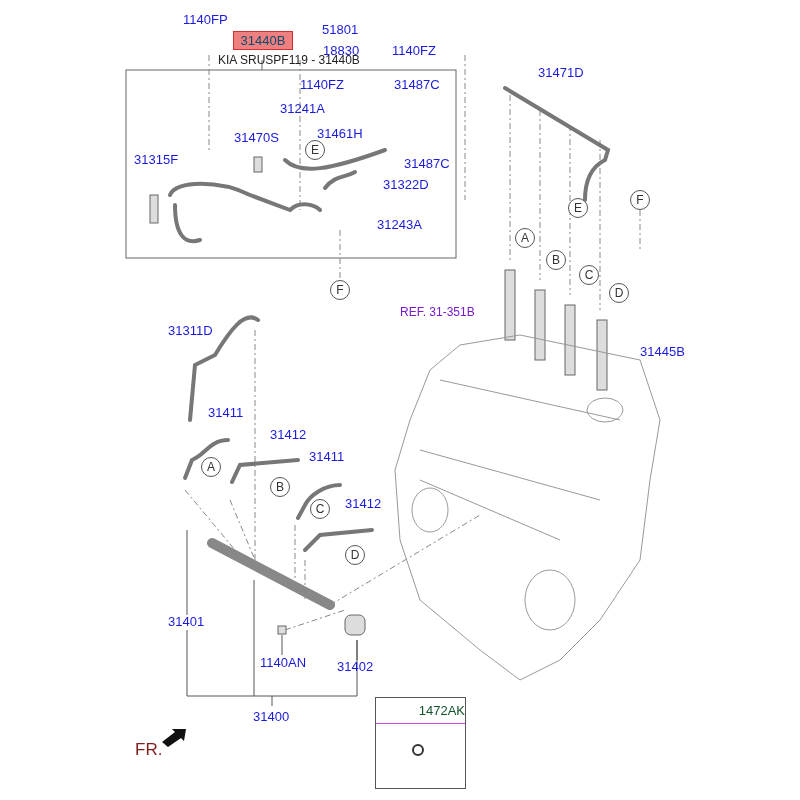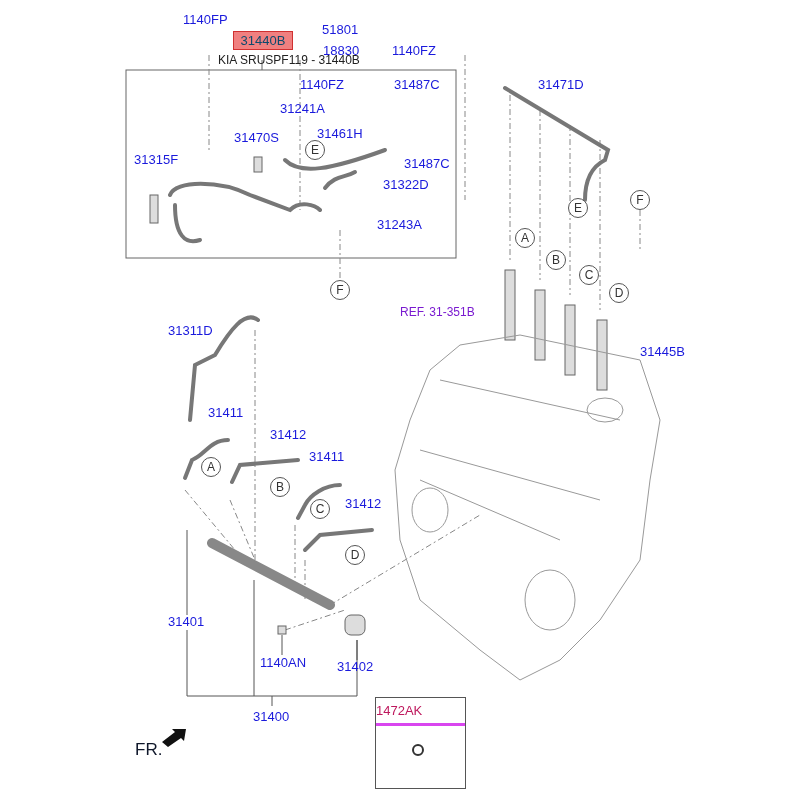--- a/index.html
+++ b/index.html
@@ -3,23 +3,23 @@
 <meta charset="utf-8">
 <style>
   html,body{margin:0;padding:0;background:#fff;}
   body{width:800px;height:800px;position:relative;overflow:hidden;font-family:"Liberation Sans",sans-serif;}
   #diagram{position:absolute;left:0;top:0;width:800px;height:800px;}
   .lbl{position:absolute;color:#1a1adc;font-size:13px;white-space:nowrap;line-height:14px;}
   .circ{position:absolute;width:18px;height:18px;border:1px solid #555;border-radius:50%;font-size:12px;line-height:18px;text-align:center;color:#333;background:#fff;}
   .title{position:absolute;left:218px;top:17px;font-size:12px;color:#222;white-space:nowrap;margin-top:36px;}
   .hl{position:absolute;left:233px;top:31px;width:58px;height:17px;background:#f08080;border:1px solid #d03030;color:#0c4a6e;font-size:13px;line-height:17px;text-align:center;}
   .ref{position:absolute;left:400px;top:305px;font-size:12px;font-weight:normal;color:#7a1ad0;}
-  .fr{position:absolute;left:135px;top:740px;font-size:17px;color:#0f172a;}
+  .fr{position:absolute;left:135px;top:740px;font-size:17px;color:#7f1d1d;}
   .box{position:absolute;left:375px;top:697px;width:89px;height:90px;border:1px solid #555;}
-  .box .hd{height:25px;border-bottom:3px solid #d946ef;text-align:left;line-height:25px;color:#be185d;font-size:13px;}
+  .box .hd{height:25px;border-bottom:1px solid #d946ef;text-align:right;line-height:25px;color:#14532d;font-size:13px;}
 </style>
 </head>
 <body>
 
 <svg id="diagram" viewBox="0 0 800 800" xmlns="http://www.w3.org/2000/svg">
   <g fill="none" stroke="#666" stroke-width="1">
 
     <rect x="126" y="70" width="330" height="188"></rect>
     <line x1="262" y1="60" x2="262" y2="70"></line>
 
@@ -105,21 +105,21 @@
 <div class="lbl" style="left:392px;top:44px">1140FZ</div>
 <div class="lbl" style="left:300px;top:78px">1140FZ</div>
 <div class="lbl" style="left:394px;top:78px">31487C</div>
 <div class="lbl" style="left:280px;top:102px">31241A</div>
 <div class="lbl" style="left:317px;top:127px">31461H</div>
 <div class="lbl" style="left:234px;top:131px">31470S</div>
 <div class="lbl" style="left:134px;top:153px">31315F</div>
 <div class="lbl" style="left:404px;top:157px">31487C</div>
 <div class="lbl" style="left:383px;top:178px">31322D</div>
 <div class="lbl" style="left:377px;top:218px">31243A</div>
-<div class="lbl" style="left:538px;top:78px">31471D</div>
+<div class="lbl" style="left:538px;top:66px">31471D</div>
 <div class="lbl" style="left:640px;top:345px">31445B</div>
 <div class="lbl" style="left:168px;top:324px">31311D</div>
 <div class="lbl" style="left:208px;top:406px">31411</div>
 <div class="lbl" style="left:270px;top:428px">31412</div>
 <div class="lbl" style="left:309px;top:450px">31411</div>
 <div class="lbl" style="left:345px;top:497px">31412</div>
 <div class="lbl" style="left:168px;top:615px">31401</div>
 <div class="lbl" style="left:260px;top:656px">1140AN</div>
 <div class="lbl" style="left:337px;top:660px">31402</div>
 <div class="lbl" style="left:253px;top:710px">31400</div>

